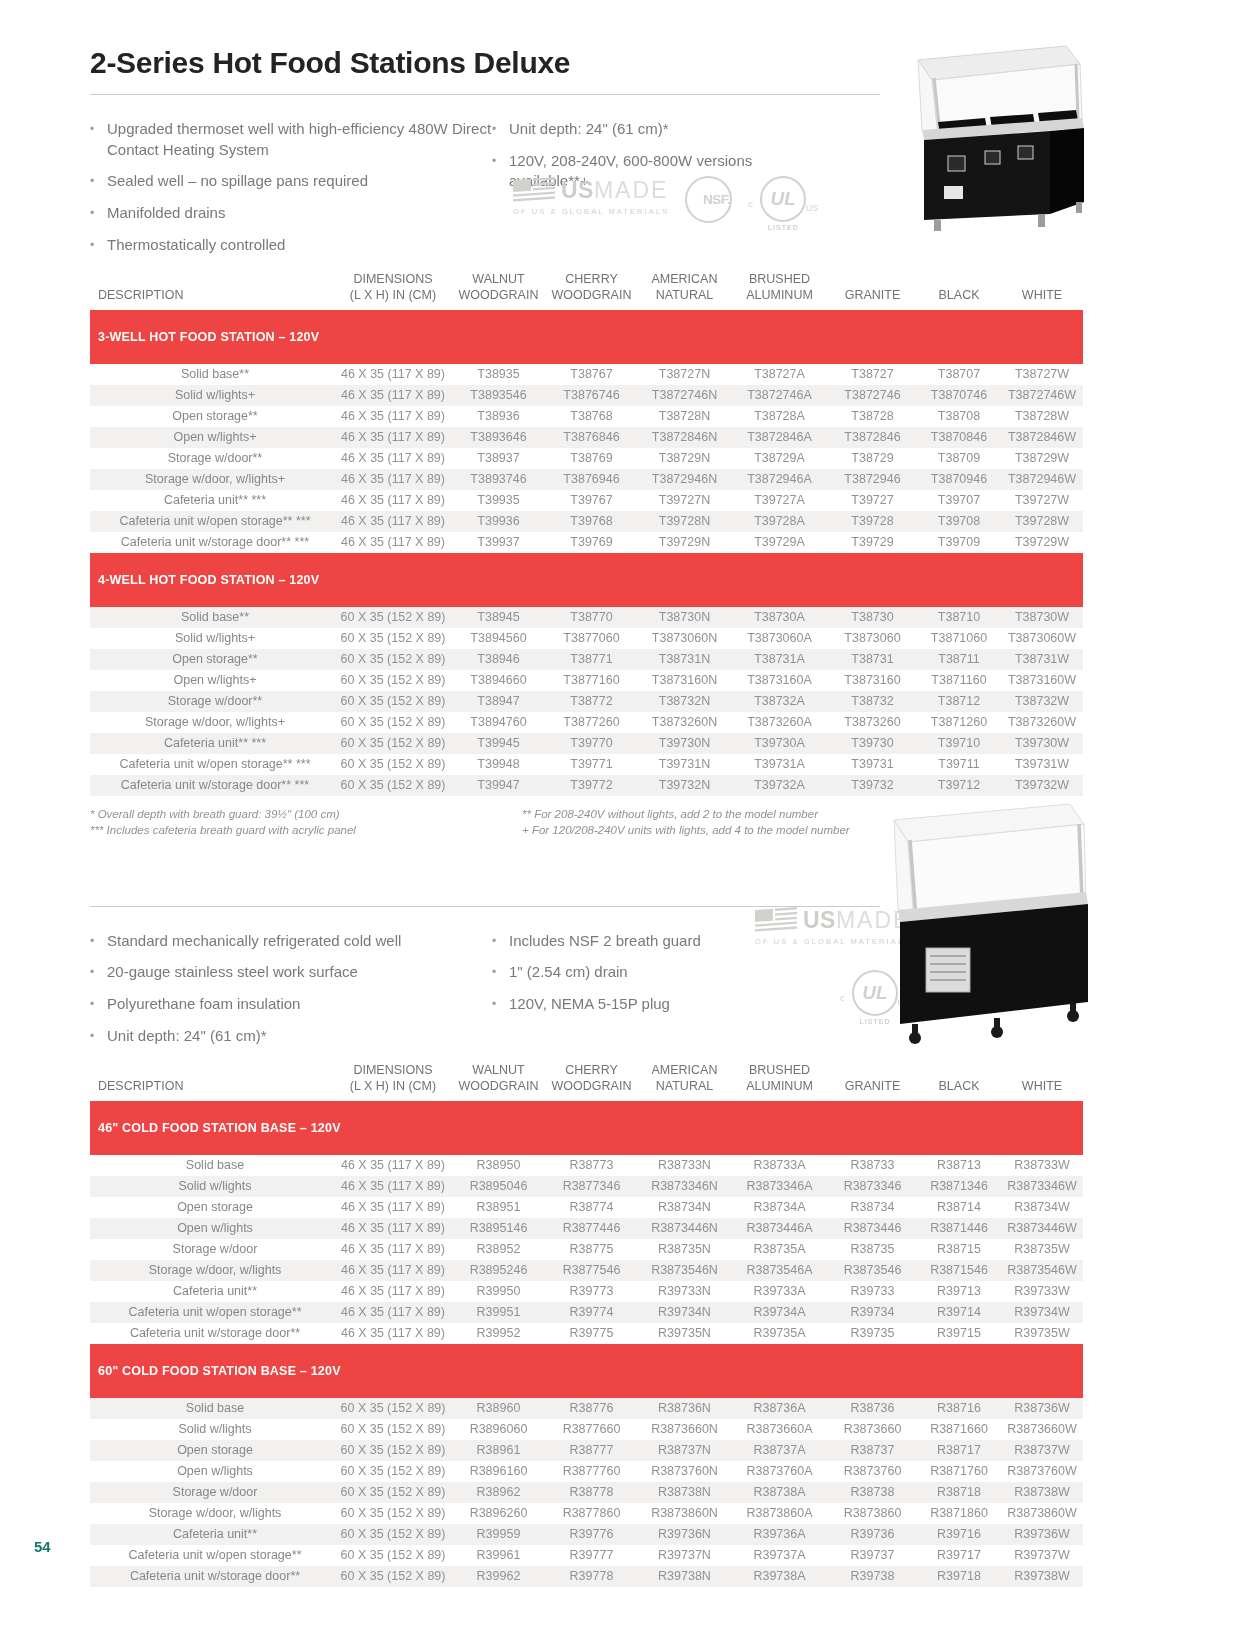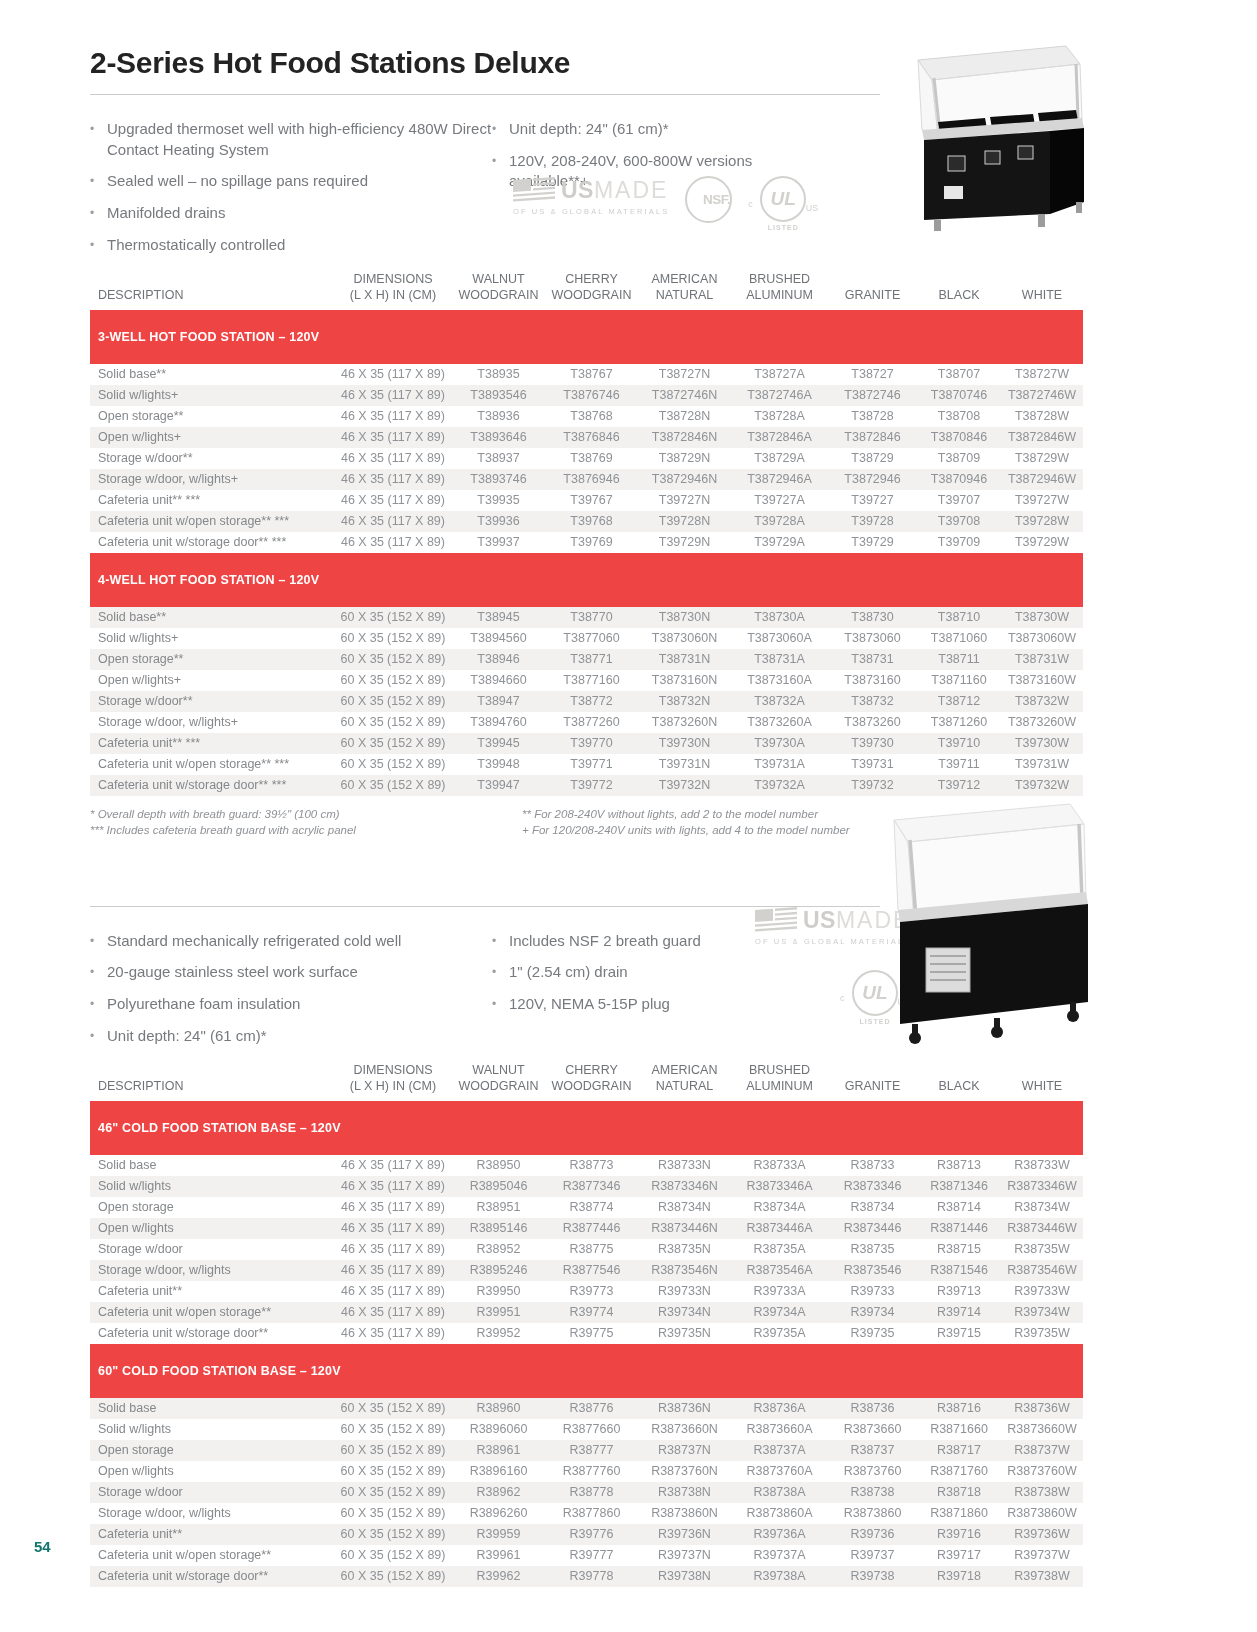--- a/index.html
+++ b/index.html
@@ -18,21 +18,21 @@
   .bul-right { width:330px; }
   .bullet { display:flex; margin-bottom:11px; font-size:15px; color:#76797d; line-height:1.38; }
   .bullet .dot { width:17px; flex:none; color:#9b9ea1; font-size:12px; padding-top:2px; }
 
   table.spec { width:993px; border-collapse:collapse; table-layout:fixed; margin-top:6px; }
   table.spec th { vertical-align:bottom; text-align:center; font-weight:normal;
     color:#6f7377; font-size:12.5px; line-height:1.25; padding:0 0 6px 0; white-space:nowrap; }
   table.spec th:first-child { text-align:left; padding-left:8px; }
   table.spec td { font-size:12.5px; color:#8f9296; text-align:center; padding:3px 2px;
     white-space:nowrap; height:21px; }
-  table.spec td:first-child { text-align:left; padding-left:8px; color:#85888b; }
+  table.spec td:first-child { text-align:center; padding-left:8px; color:#85888b; }
   table.spec tr.alt td { background:#f2f1ef; }
   table.spec tr.secbar td { background:#ef4444; color:#ffffff; font-weight:bold;
     text-align:left; font-size:12.5px; letter-spacing:0.2px; padding:20px 8px; }
 
   .footnotes { display:flex; margin-top:12px; width:993px; }
   .fn-col { width:432px; }
   .fn-item, .note-item { font-style:italic; font-size:11.5px; color:#8f9296; margin-bottom:4px; }
   .notes { margin-top:12px; width:993px; }
   .notes .note-item { display:inline-block; margin-right:42px; margin-bottom:0; }
 

